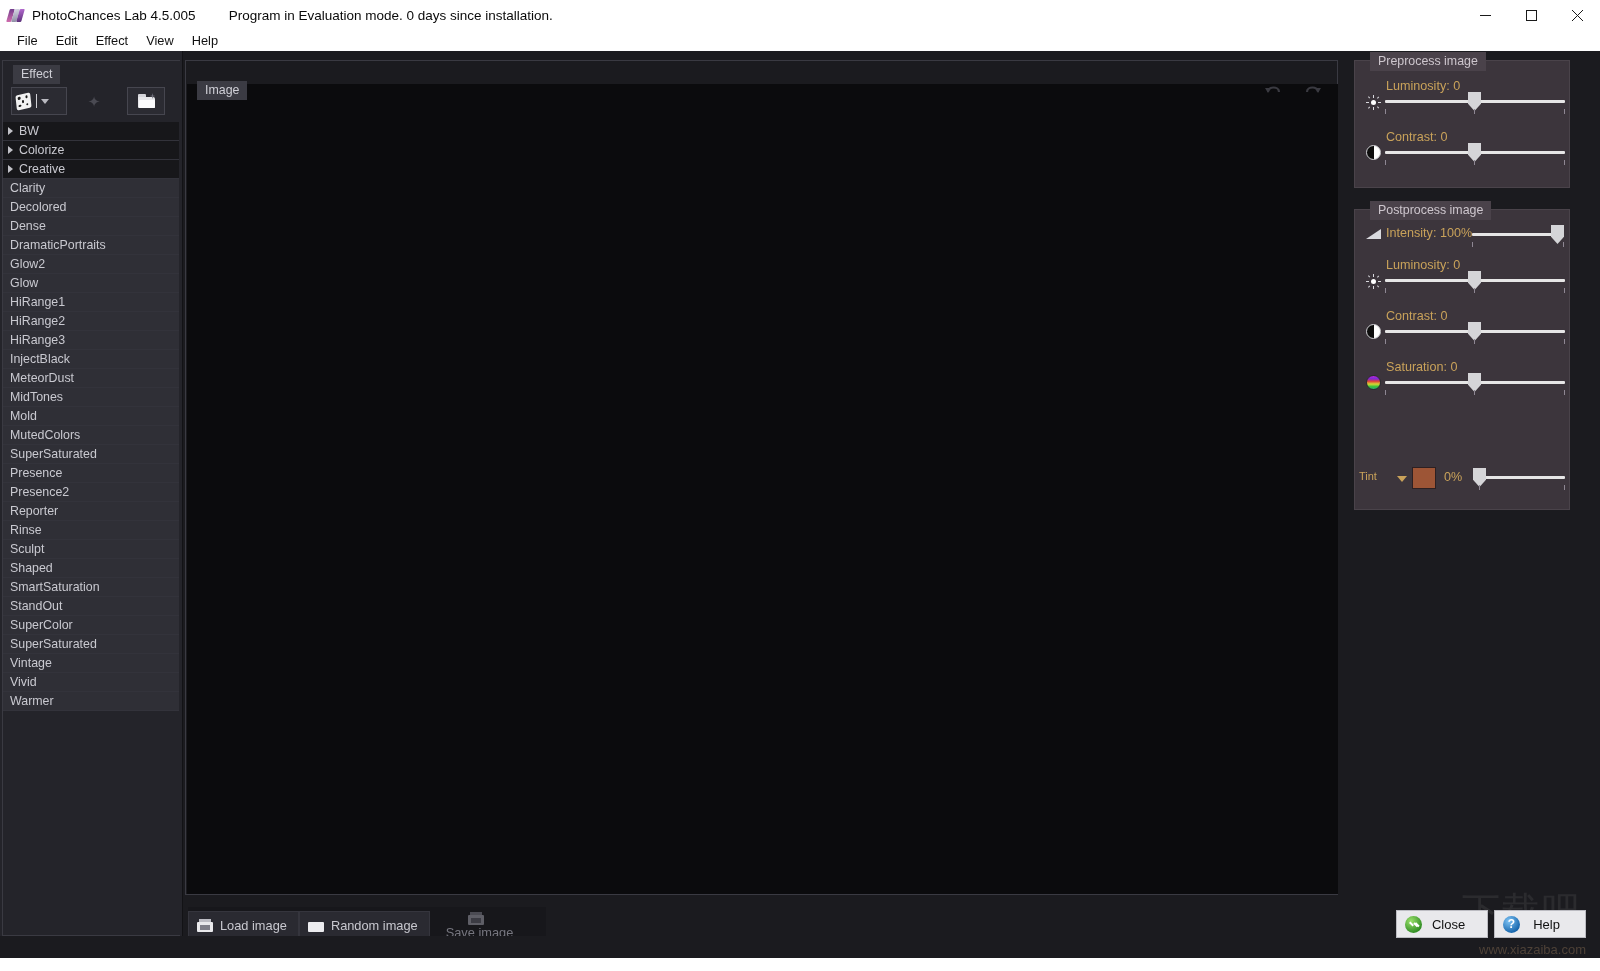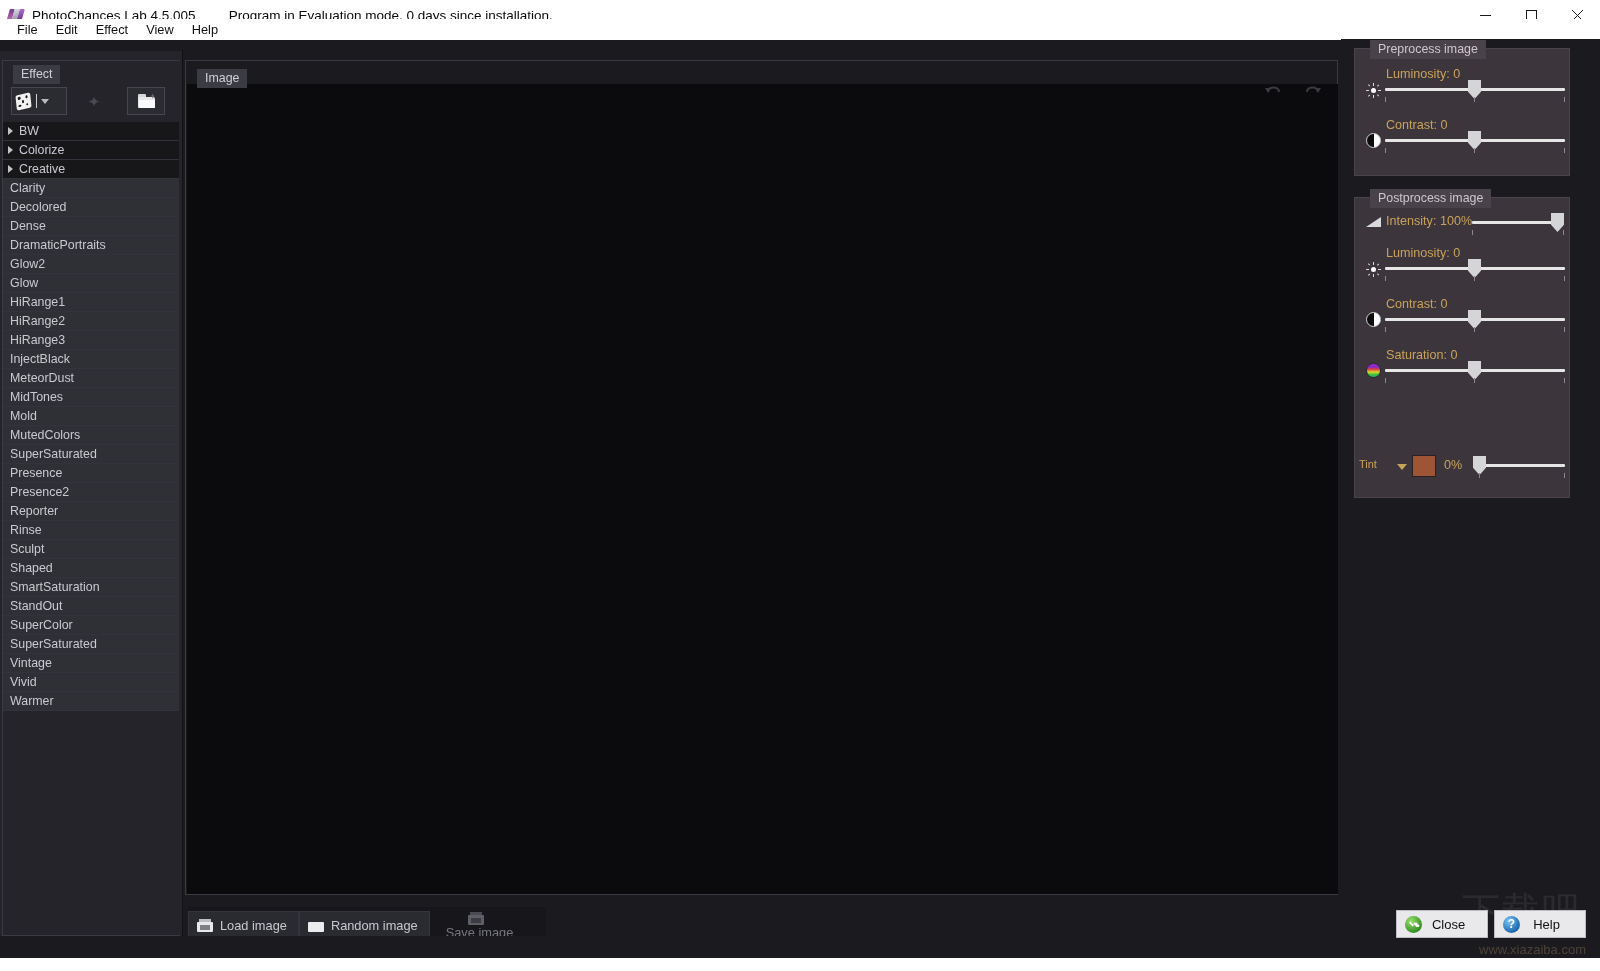--- a/index.html
+++ b/index.html
@@ -68,21 +68,21 @@
     width: 46px; height: 30px;
     display: flex;
     align-items: center;
     justify-content: center;
   }
   .win-btn svg { display: block; }
 
   
   .menubar {
     position: absolute;
-    left: 0; top: 19px;
+    left: 0; top: 30px;
     width: 1600px; height: 21px;
     background: #ffffff;
     display: flex;
     align-items: center;
     padding-left: 8px;
     box-sizing: border-box;
   }
   .menu-item {
     font-size: 12.8px;
     color: #111111;
@@ -245,21 +245,21 @@
   .image-frame {
     position: absolute;
     left: 2px; top: 9px;
     width: 1153px; height: 835px;
     border: 1px solid #3a3a42;
     box-sizing: border-box;
     background: #1b1b1f;
   }
   .image-label {
     position: absolute;
-    left: 11px; top: 8px;
+    left: 11px; top: 20px;
     background: #3b3b43;
     color: #cfcfd6;
     font-size: 12.4px;
     padding: 2px 8px 3px 8px;
     z-index: 5;
     white-space: nowrap;
   }
   .canvas {
     position: absolute;
     left: 1px; top: 23px;
@@ -317,21 +317,21 @@
   }
   .mini-ico.dim .m-body { background: #5e5e66; }
   .mini-ico.dim .m-top { background: #4b4b53; }
   .mini-ico.dim .m-dot { background: #3b3b43; }
   .mini-ico.dice-mini .m-body { background: #ececef; }
   .mini-ico.dice-mini .m-top { background: #2a2a31; }
 
   
   .right {
     position: absolute;
-    left: 1341px; top: 39px;
+    left: 1341px; top: 51px;
     width: 259px; height: 885px;
     background: #1b1b1f;
   }
   .panel {
     position: absolute;
     left: 13px;
     width: 216px;
     background: #3c353c;
     border: 1px solid #4a434a;
     box-sizing: border-box;

